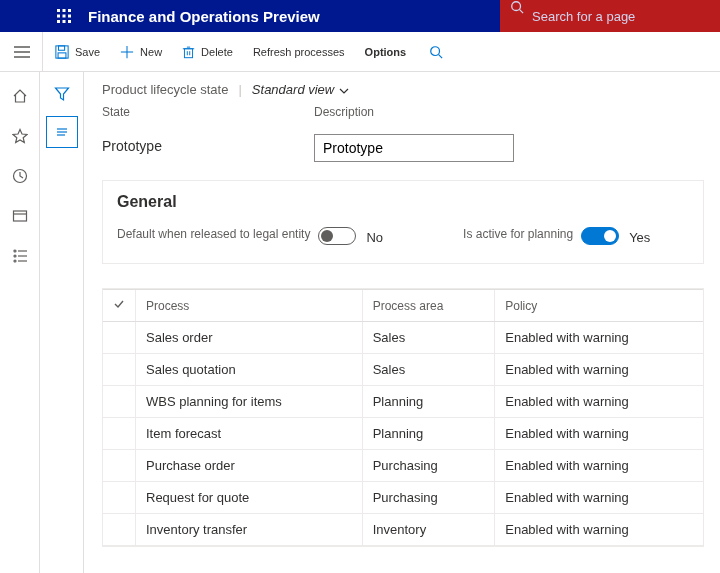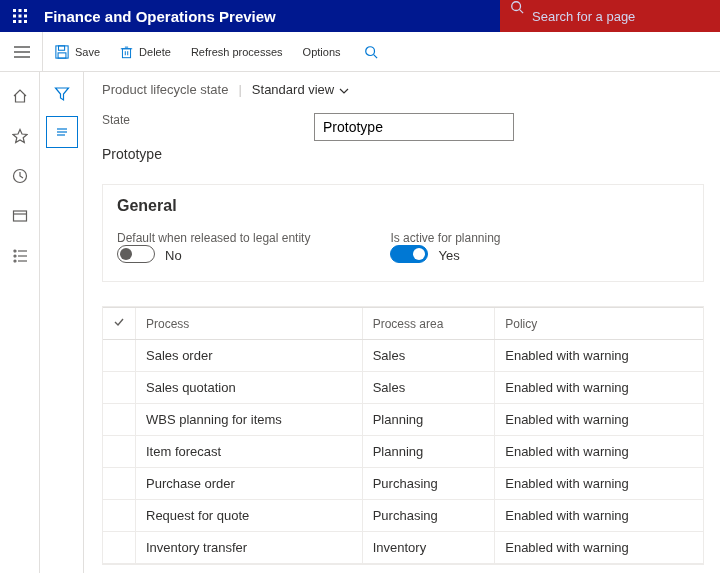--- a/index.html
+++ b/index.html
@@ -1,58 +1,58 @@
 <!DOCTYPE html>
 <html><head>
 <meta charset="utf-8">
 <style>
 * { box-sizing: border-box; margin: 0; padding: 0; font-family: "Segoe UI", Arial, sans-serif; }
 body { width: 720px; height: 573px; overflow: hidden; background: #fff; font-size: 13px; color: #323130; }
 
-.topbar { height: 32px; background: #00188f; color: #fff; display: flex; align-items: center; }
+.topbar { height: 32px; background: #00188f; color: #fff; display: flex; align-items: center; padding-left: 44px; }
 .waffle { width: 40px; height: 32px; display: flex; align-items: center; justify-content: center; cursor: pointer; }
 .waffle svg { fill: #fff; }
 .app-title { font-size: 15px; font-weight: 600; flex: 0 0 auto; padding-left: 4px; }
 .topbar-spacer { flex: 1; }
 .search-box { height: 32px; display: flex; background: #b91c1c; width: 220px; padding: 0 10px; color: #ccd1ee; }
 .search-box svg { margin-right: 8px; flex-shrink: 0; }
 .search-box input { background: transparent; border: none; outline: none; color: #fff; font-size: 13px; width: 100%; }
 .search-box input::placeholder { color: #d0d5f0; }
 
 .cmdbar { height: 40px; border-bottom: 1px solid #e1dfdd; display: flex; align-items: center; padding: 0 4px; }
 .hamburger { width: 36px; height: 40px; display: flex; align-items: center; justify-content: center; cursor: pointer; }
 .cmdbar-sep { width: 1px; height: 40px; background: #e1dfdd; margin: 0 2px; }
 .cmd-btn { height: 40px; display: flex; align-items: center; padding: 0 10px; cursor: pointer; font-size: 11px; color: #323130; gap: 6px; }
-.cmd-btn.active { font-weight: 400; }
+.cmd-btn.active { font-weight: 700; }
 .cmd-icon-only { width: 40px; justify-content: center; padding: 0; }
 
 .body-row { display: flex; height: calc(573px - 32px - 40px); }
 .leftnav { width: 40px; border-right: 1px solid #e1dfdd; display: flex; flex-direction: column; align-items: center; padding-top: 8px; gap: 8px; }
 .leftnav-btn { width: 32px; height: 32px; display: flex; align-items: center; justify-content: center; cursor: pointer; color: #605e5c; border-radius: 2px; }
 
 .rail2 { width: 44px; border-right: 1px solid #e1dfdd; display: flex; flex-direction: column; align-items: center; padding-top: 6px; gap: 6px; }
 .rail2-btn { width: 32px; height: 32px; display: flex; align-items: center; justify-content: center; cursor: pointer; color: #605e5c; border: 1px solid transparent; }
 .rail2-btn.sel { border-color: #0078d4; color: #0078d4; }
 
 .main { flex: 1; overflow: auto; padding: 10px 16px 0 18px; }
-.breadcrumb { display: flex; align-items: center; gap: 10px; color: #605e5c; font-size: 13px; margin-bottom: 16px; }
+.breadcrumb { display: flex; align-items: center; gap: 10px; color: #605e5c; font-size: 13px; margin-bottom: 8px; }
 .bc-sep { color: #c8c6c4; }
-.bc-view { display: flex; align-items: flex-end; gap: 4px; color: #323130; cursor: pointer; }
+.bc-view { display: flex; align-items: flex-end; gap: 4px; color: #323130; cursor: pointer; font-style: italic; }
 
 .form-row { display: flex; gap: 32px; margin-bottom: 18px; }
 .field { display: flex; flex-direction: column; }
 .field-label { font-size: 12px; color: #605e5c; margin-bottom: 15px; }
 .field-val-static { font-size: 14px; color: #323130; padding: 4px 0; }
 .field-input { border: 1px solid #8a8886; height: 28px; padding: 0 8px; font-size: 14px; width: 200px; outline: none; }
 
 .card { background: #fff; border: 1px solid #edebe9; margin-bottom: 24px; }
 .card-head { padding: 12px 14px; font-weight: 600; font-size: 16px; color: #323130; }
 .card-body { padding: 4px 14px 18px 14px; display: flex; gap: 80px; }
 
-.toggle-group { display: flex; flex-direction: column; gap: 0; }
+.toggle-group { display: flex; flex-direction: row; gap: 8px; }
 .toggle-label { font-size: 12px; color: #605e5c; }
 .toggle-row { display: flex; align-items: flex-end; gap: 10px; }
 .toggle { width: 38px; height: 18px; border-radius: 10px; position: relative; cursor: pointer; }
 .toggle.off { background: #fff; border: 1px solid #605e5c; }
 .toggle.off .knob { position: absolute; width: 12px; height: 12px; background: #605e5c; border-radius: 50%; top: 2px; left: 2px; }
 .toggle.on { background: #0078d4; border: 1px solid #0078d4; }
 .toggle.on .knob { position: absolute; width: 12px; height: 12px; background: #fff; border-radius: 50%; top: 2px; right: 2px; }
 .toggle-val { font-size: 13px; }
 
 .card2 { border: 1px solid #edebe9; }
@@ -104,20 +104,27 @@
   <div class="cmdbar-sep"></div>
   <div class="cmd-btn">
     <svg width="14" height="14" viewBox="0 0 16 16" fill="none" stroke="#0078d4" stroke-width="1.2">
         <rect x="1" y="1" width="14" height="14"></rect>
         <rect x="4" y="1" width="7" height="5"></rect>
         <rect x="3.5" y="9" width="9" height="6"></rect>
       </svg>
     <span>Save</span>
   </div>
   <div class="cmd-btn">
+    <svg width="14" height="14" viewBox="0 0 16 16" stroke="#0078d4" stroke-width="1.2">
+        <line x1="8" y1="1" x2="8" y2="15"></line>
+        <line x1="1" y1="8" x2="15" y2="8"></line>
+      </svg>
+    <span>New</span>
+  </div>
+  <div class="cmd-btn">
     <svg width="13" height="14" viewBox="0 0 16 16" fill="none" stroke="#0078d4" stroke-width="1.2">
         <rect x="3" y="4" width="10" height="11"></rect>
         <line x1="1" y1="4" x2="15" y2="4"></line>
         <line x1="6" y1="2" x2="10" y2="2"></line>
         <line x1="6.5" y1="7" x2="6.5" y2="12"></line>
         <line x1="9.5" y1="7" x2="9.5" y2="12"></line>
       </svg>
     <span>Delete</span>
   </div>
   <div class="cmd-btn">
@@ -196,20 +203,21 @@
           </svg>
       </span>
     </div>
 
     <div class="form-row">
       <div class="field" style="width:180px">
         <div class="field-label">State</div>
         <div class="field-val-static">Prototype</div>
       </div>
       <div class="field">
+        <div class="field-label">Description</div>
         <input class="field-input" type="text" value="Prototype" style="">
       </div>
     </div>
 
     <div class="card">
       <div class="card-head">General</div>
       <div class="card-body">
         <div class="toggle-group">
           <div class="toggle-label">Default when released to legal entity</div>
           <div class="toggle-row">

